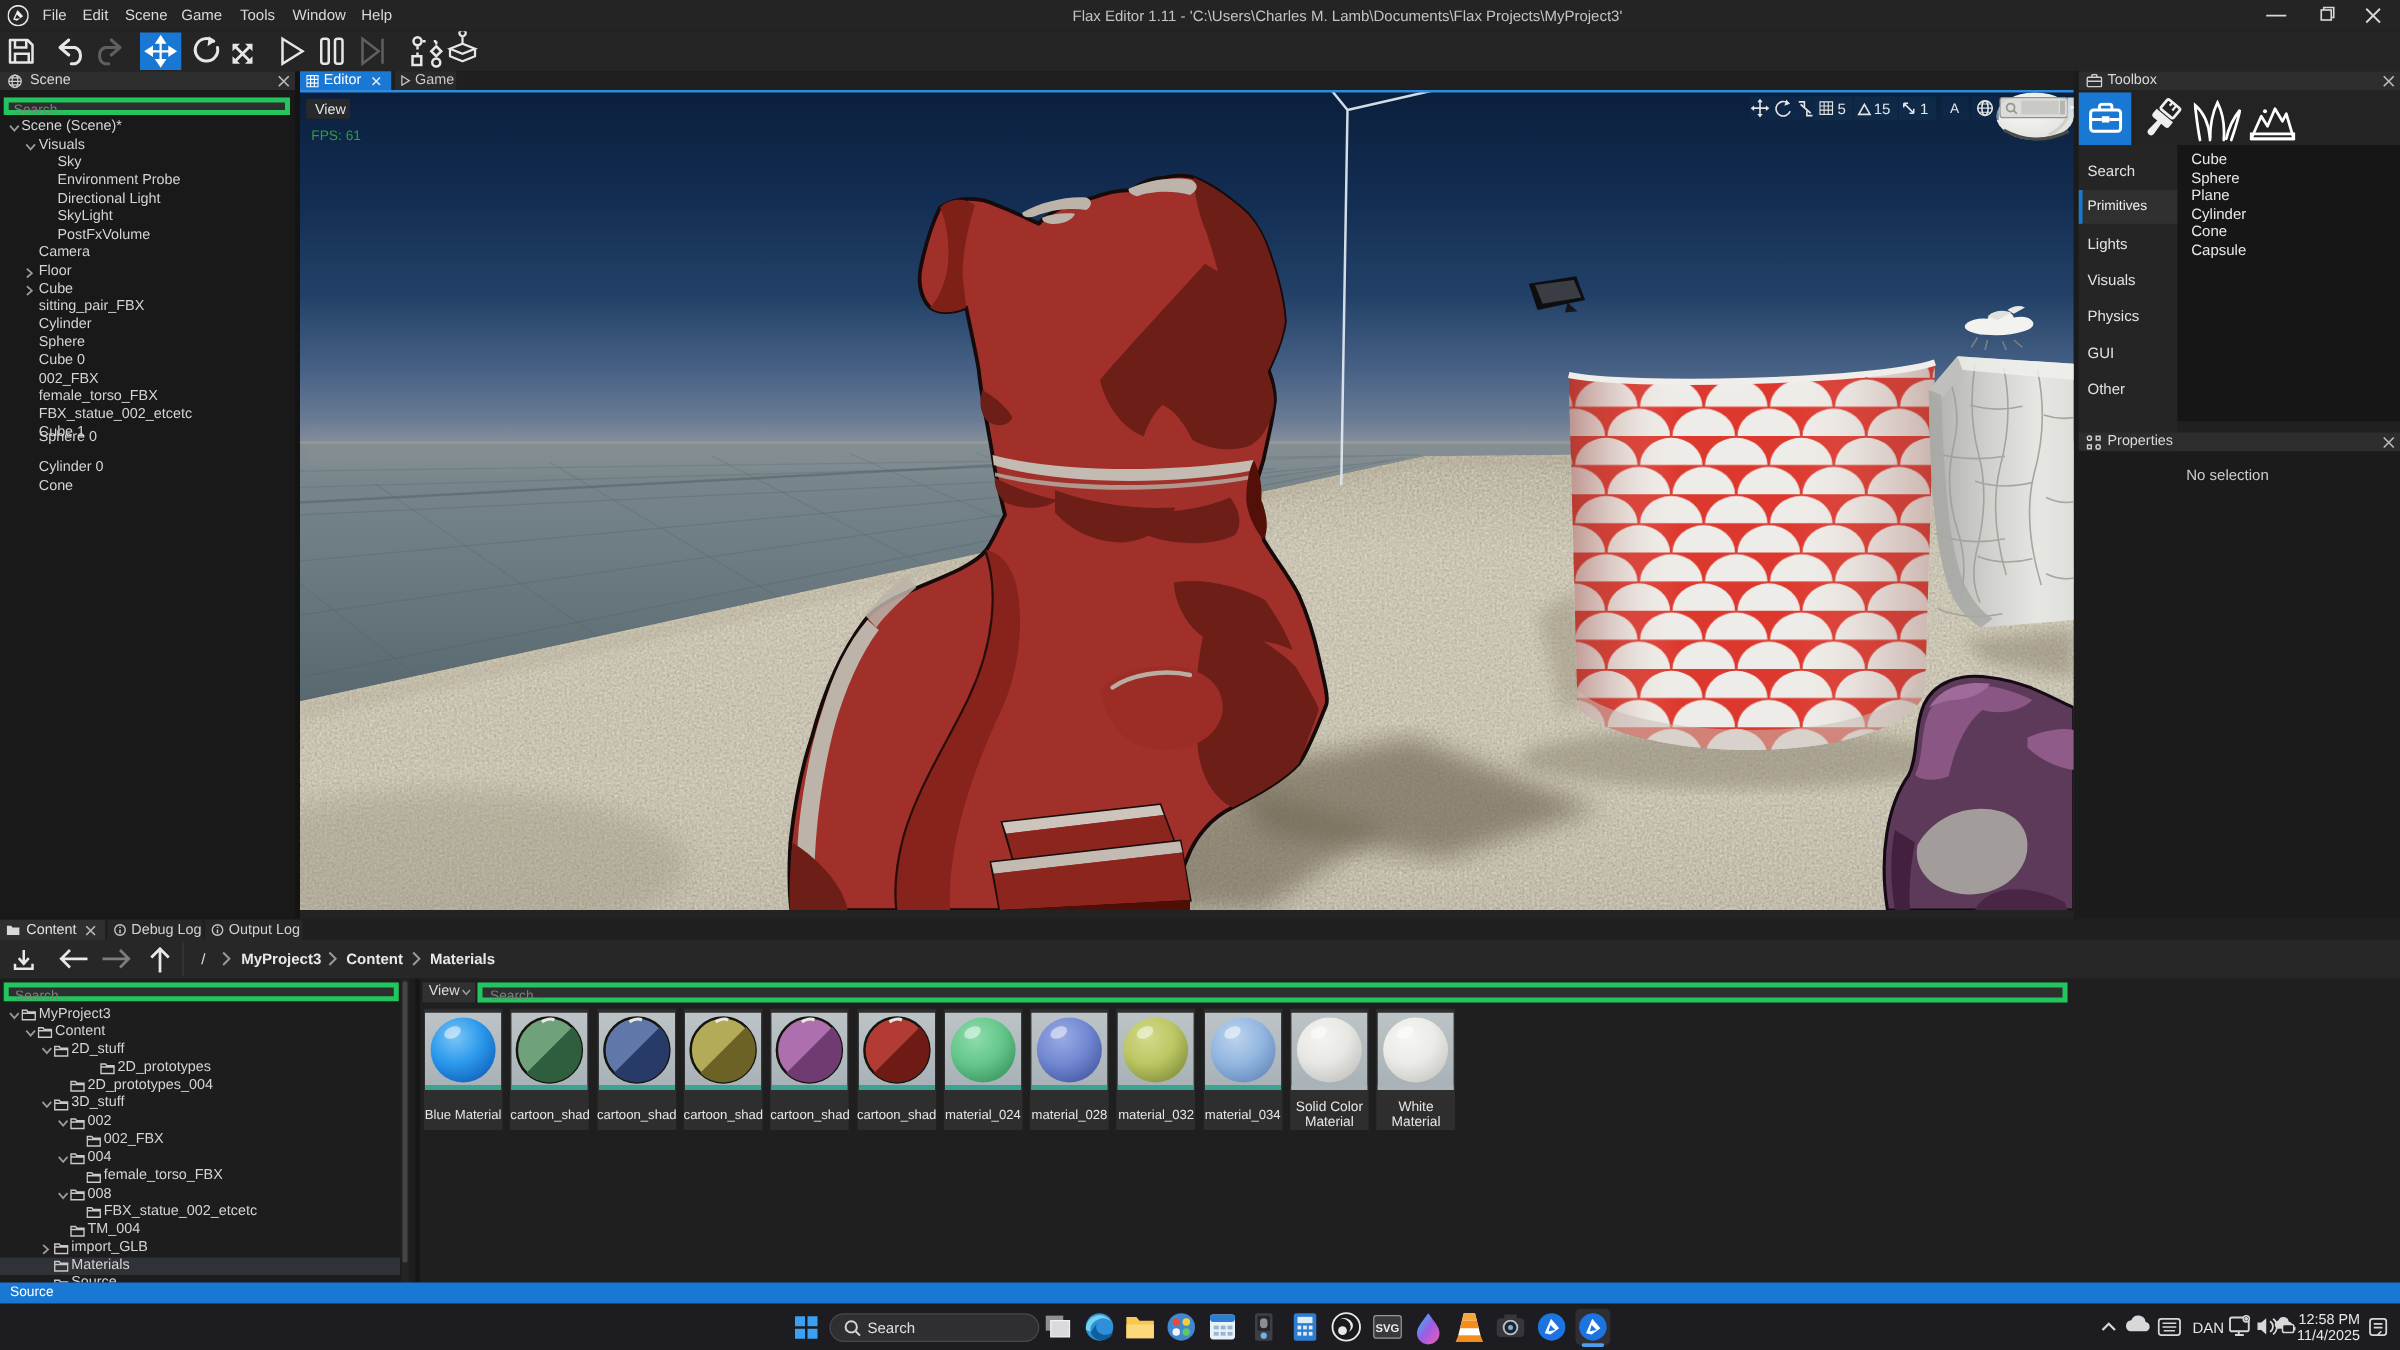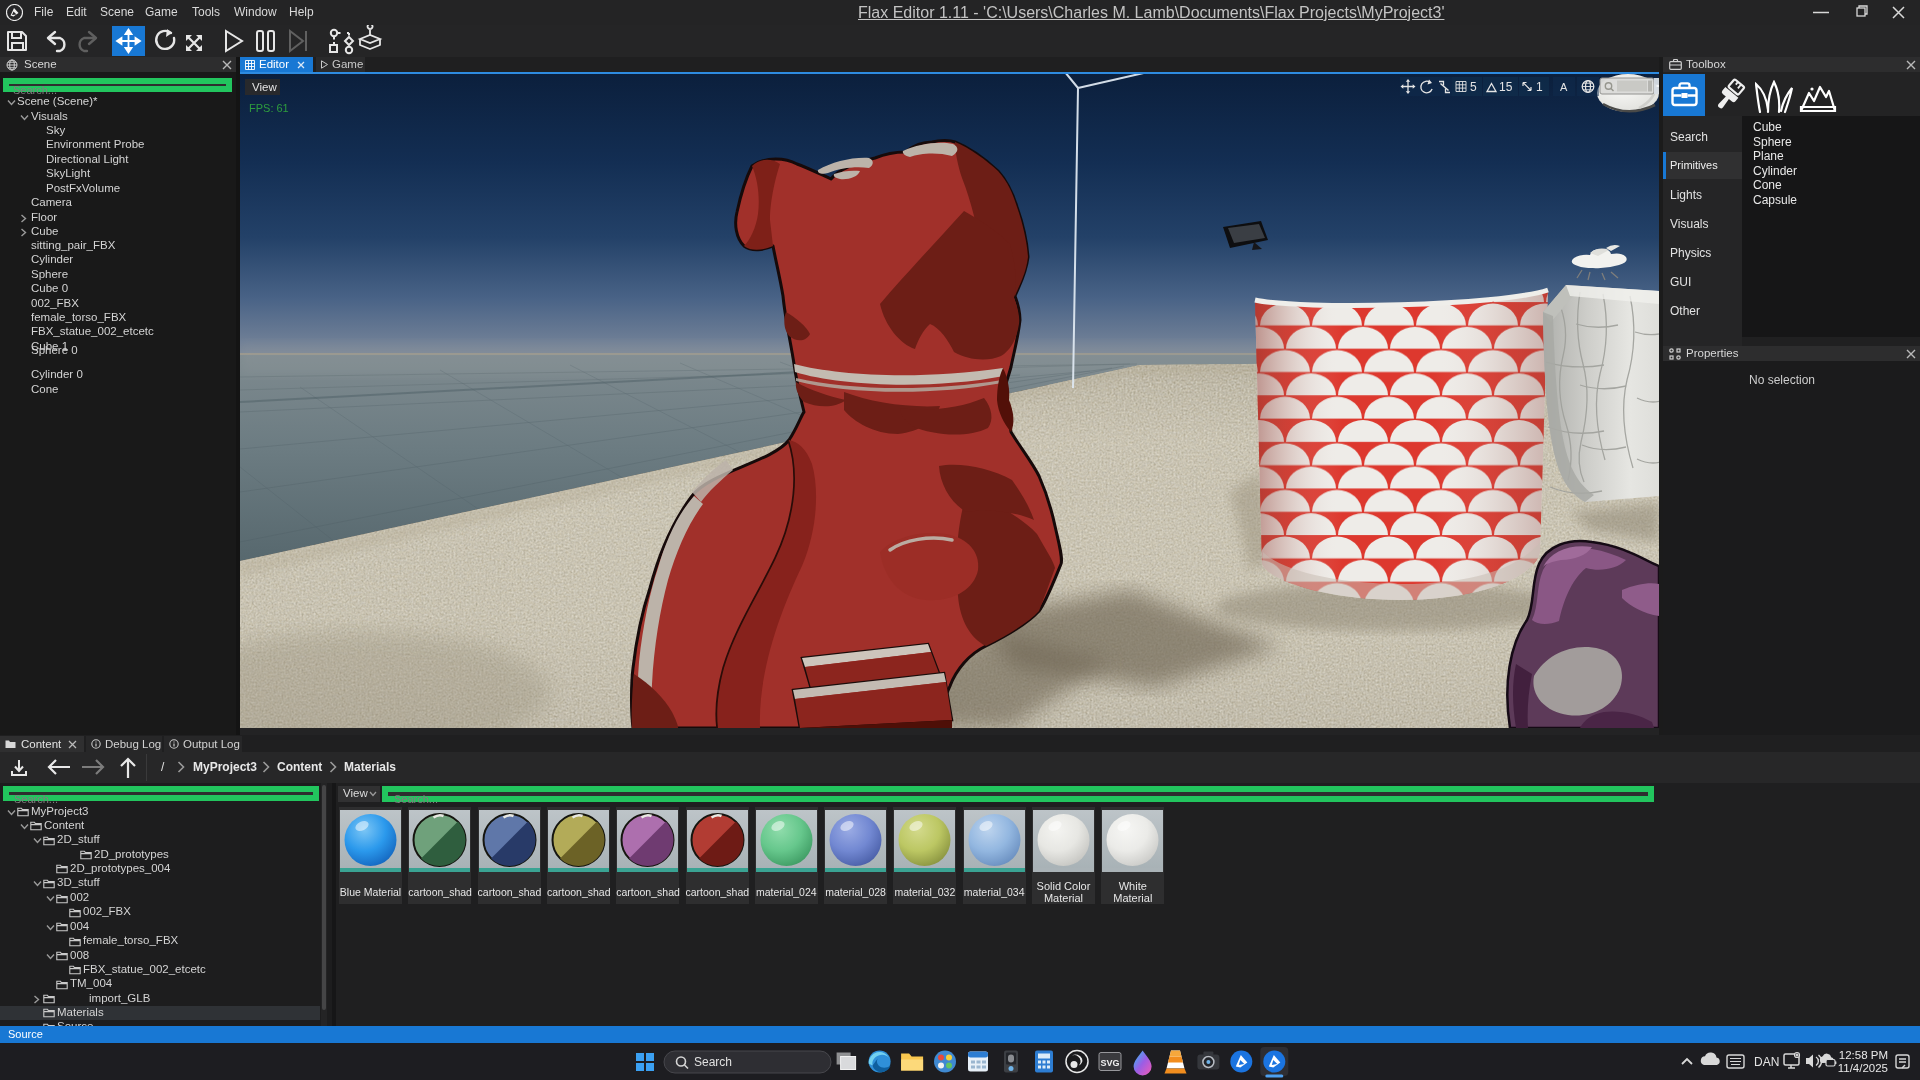--- a/index.html
+++ b/index.html
@@ -3,27 +3,27 @@
 <meta charset="utf-8">
 <style>
 * { margin:0; padding:0; box-sizing:border-box; }
 html,body { width:1920px; height:1080px; overflow:hidden; background:#1e1e1e;
   font-family:"Liberation Sans", sans-serif; }
 .abs { position:absolute; }
 #stage { position:relative; width:1920px; height:1080px; background:#141414; }
 
 #titlebar { left:0; top:0; width:1920px; height:25px; background:#242425; color:#cfcfcf; }
 #titlebar .menu { position:absolute; top:0; height:25px; line-height:25px; font-size:12px; color:#d9d9d9; }
-#title-text { position:absolute; top:0; height:25px; line-height:26px; font-size:16px; color:#c3c3c3; left:858px;text-decoration:underline; }
+#title-text { position:absolute; top:0; height:25px; line-height:26px; font-size:12px; color:#c3c3c3; left:858px; }
 
 #toolbar { left:0; top:25px; width:1920px; height:32px; background:#252526; }
 
 #scenepanel { left:0; top:57px; width:236px; height:678px; background:#191919; }
 .panelhead { position:absolute; height:15px; background:#2d2d2e; color:#d8d8d8; font-size:11.5px; }
-.searchbox { position:absolute; background:#2e2e2f; color:#7e7e7e; font-size:11px; border:6px solid #22c55e; }
+.searchbox { position:absolute; background:#2e2e2f; color:#7e7e7e; font-size:11px; border:4px solid #22c55e; }
 .trow { position:absolute; height:14px; font-size:11.5px; color:#d4d4d4; white-space:nowrap; }
 
 .tabtxt { font-size:11.5px; }
 
 #rightpanel { left:1663px; top:57px; width:257px; height:678px; background:#202021; }
 
 #bottompanel { left:0; top:735px; width:1920px; height:291px; background:#202021; }
 
 #statusbar { left:0; top:1026px; width:1920px; height:17px; background:#1878d4; color:#fff; font-size:11px; }
 
@@ -747,21 +747,21 @@
             </svg>
             <span style="position:absolute;left:70px;top:0;">TM_004</span>
           </div>
       <div class="trow" style="left:0;top:208.6px;width:320px;">
             <svg class="abs" style="left:33px;top:3px;" width="7" height="9" viewBox="0 0 7 9">
               <path d="M1.5,1 L5.5,4.5 L1.5,8" stroke="#9a9a9a" stroke-width="1.4" fill="none"></path>
             </svg>
             <svg class="abs" style="left:43px;top:2.5px;" width="12" height="10" viewBox="0 0 12 10">
               <path d="M0.8,1.2 h3.6 l1,1.4 h5.8 v6.2 h-10.4 z M0.8,3.6 h10.4" fill="none" stroke="#c9c9c9" stroke-width="1.1"></path>
             </svg>
-            <span style="position:absolute;left:57px;top:0;margin-left:32px;">import_GLB</span>
+            <span style="position:absolute;left:57px;top:0;">import_GLB</span>
           </div>
       <div class="trow" style="left:0;top:222.8px;width:320px;background:#2f3236;">
             <svg class="abs" style="left:43px;top:2.5px;" width="12" height="10" viewBox="0 0 12 10">
               <path d="M0.8,1.2 h3.6 l1,1.4 h5.8 v6.2 h-10.4 z M0.8,3.6 h10.4" fill="none" stroke="#c9c9c9" stroke-width="1.1"></path>
             </svg>
             <span style="position:absolute;left:57px;top:0;">Materials</span>
           </div>
       </div>
       <div class="trow" style="left:0;top:237px;width:320px;">
           <svg class="abs" style="left:43px;top:2.5px;" width="12" height="10" viewBox="0 0 12 10">

